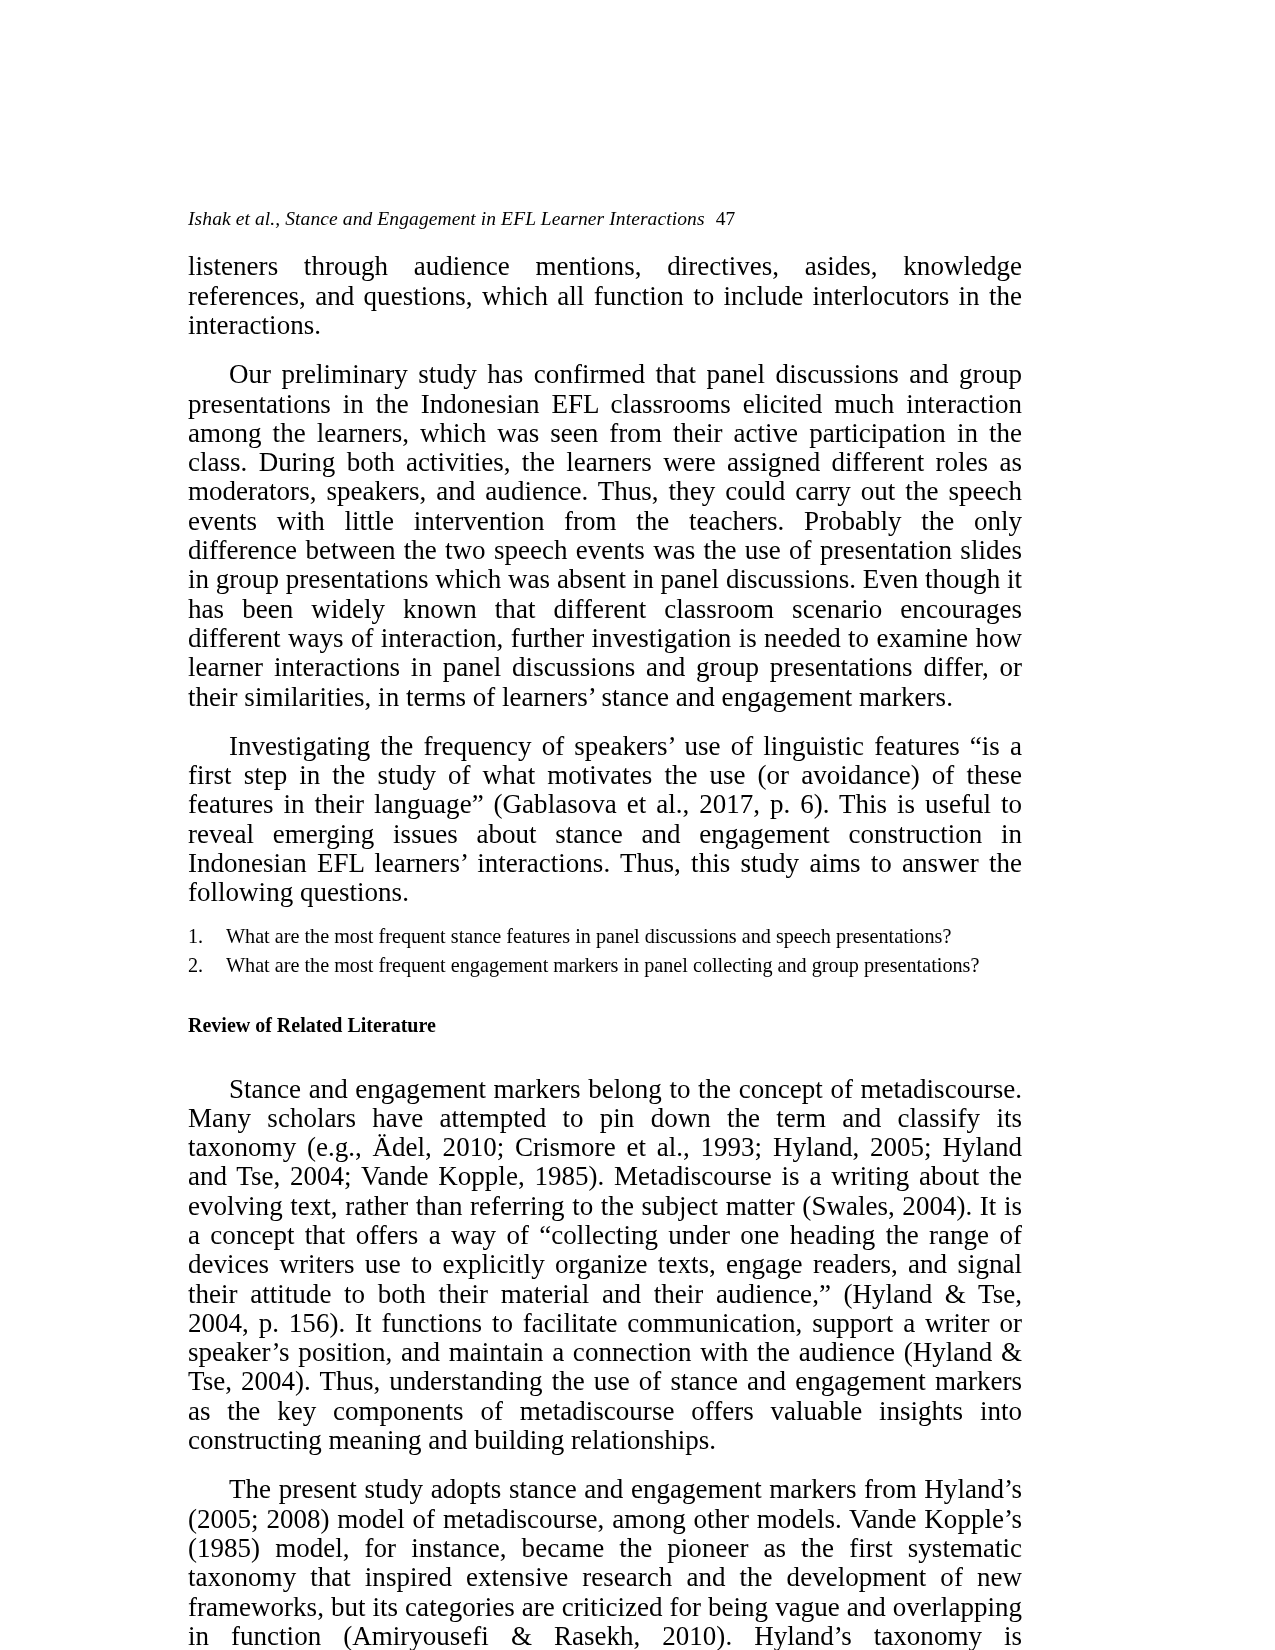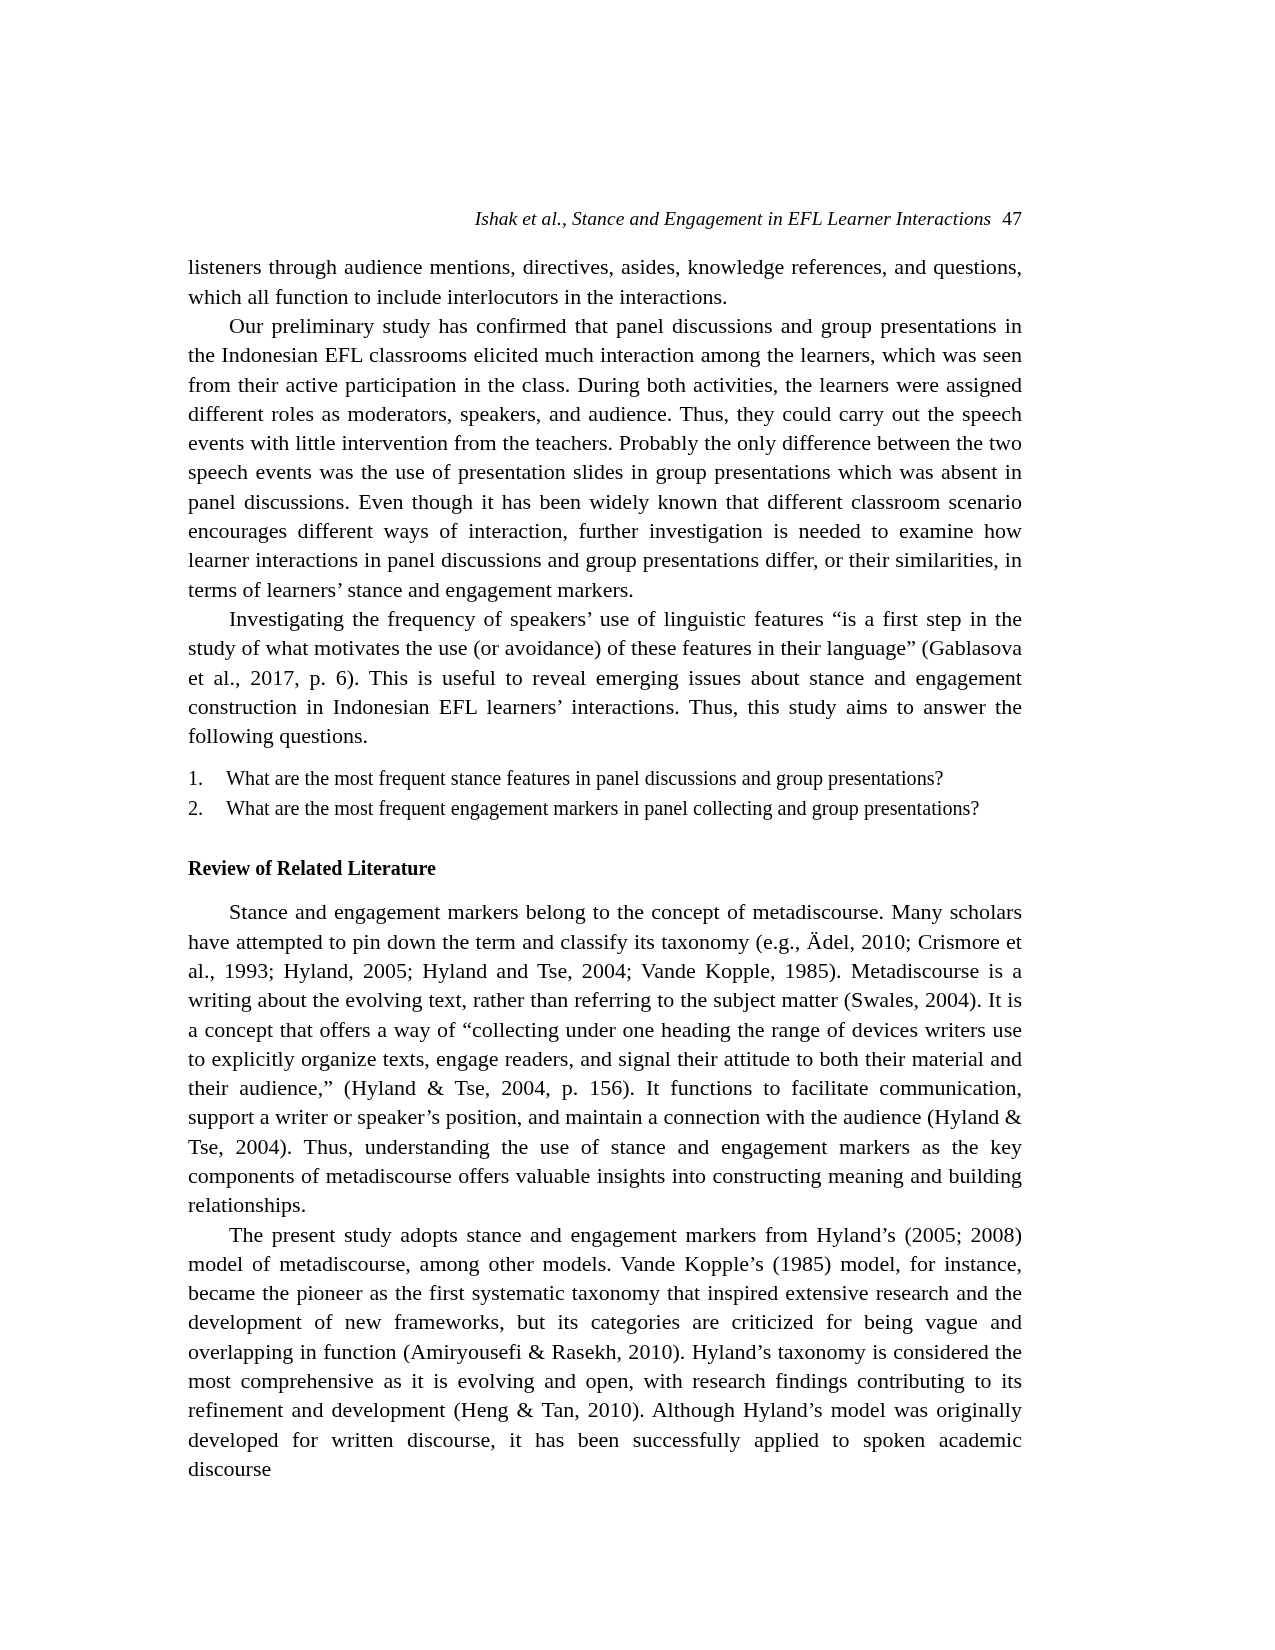--- a/index.html
+++ b/index.html
@@ -28,48 +28,48 @@
   
   .content {
     position: absolute;
     left: 188px;
     top: 207px;
     width: 834px;
   }
 
   .running-head {
     display: flex;
-    justify-content: flex-end;
     align-items: baseline;
     font-style: italic;
     font-size: 19.5px;
     line-height: 1.25;
     letter-spacing: 0.1px;
     margin-bottom: 21px;
     white-space: nowrap;
   }
   .running-head .rh-title {
     font-style: italic;
   }
   .running-head .rh-page {
     font-style: normal;
     margin-left: 11px;
   }
 
   p.body-text {
     margin: 0;
-    font-size: 22px;
+    font-size: 27px;
     line-height: 29.3px;
     text-align: justify;
     text-justify: inter-word;
     hyphens: none;
     letter-spacing: 0.02px;
   }
   p.body-text.indent {
     text-indent: 41px;
+    margin-top: 20px;
   }
 
   .question-list {
     margin: 0;
     padding: 0;
     list-style: none;
     font-size: 20.2px;
     line-height: 29.3px;
   }
   .question-list li {
@@ -119,21 +119,21 @@
 
     <p class="body-text indent">Our preliminary study has confirmed that panel discussions and group presentations in the Indonesian EFL classrooms elicited much interaction among the learners, which was seen from their active participation in the class. During both activities, the learners were assigned different roles as moderators, speakers, and audience. Thus, they could carry out the speech events with little intervention from the teachers. Probably the only difference between the two speech events was the use of presentation slides in group presentations which was absent in panel discussions. Even though it has been widely known that different classroom scenario encourages different ways of interaction, further investigation is needed to examine how learner interactions in panel discussions and group presentations differ, or their similarities, in terms of learners’ stance and engagement markers.</p>
 
     <p class="body-text indent">Investigating the frequency of speakers’ use of linguistic features “is a first step in the study of what motivates the use (or avoidance) of these features in their language” (Gablasova et al., 2017, p. 6). This is useful to reveal emerging issues about stance and engagement construction in Indonesian EFL learners’ interactions. Thus, this study aims to answer the following questions.</p>
 
     <div class="gap-sm"></div>
 
     <ol class="question-list">
       <li>
         <span class="num">1.</span>
-        <span class="q-text single-line">What are the most frequent stance features in panel discussions and group presentations?</span>
+        <span class="q-text single-line">What are the most frequent stance features in panel discussions and speech presentations?</span>
       </li>
       <li>
         <span class="num">2.</span>
         <span class="q-text">What are the most frequent engagement markers in panel collecting and group presentations?</span>
       </li>
     </ol>
 
     <div class="gap-lg"></div>
 
     <h2 class="section-heading">Review of Related Literature</h2>

